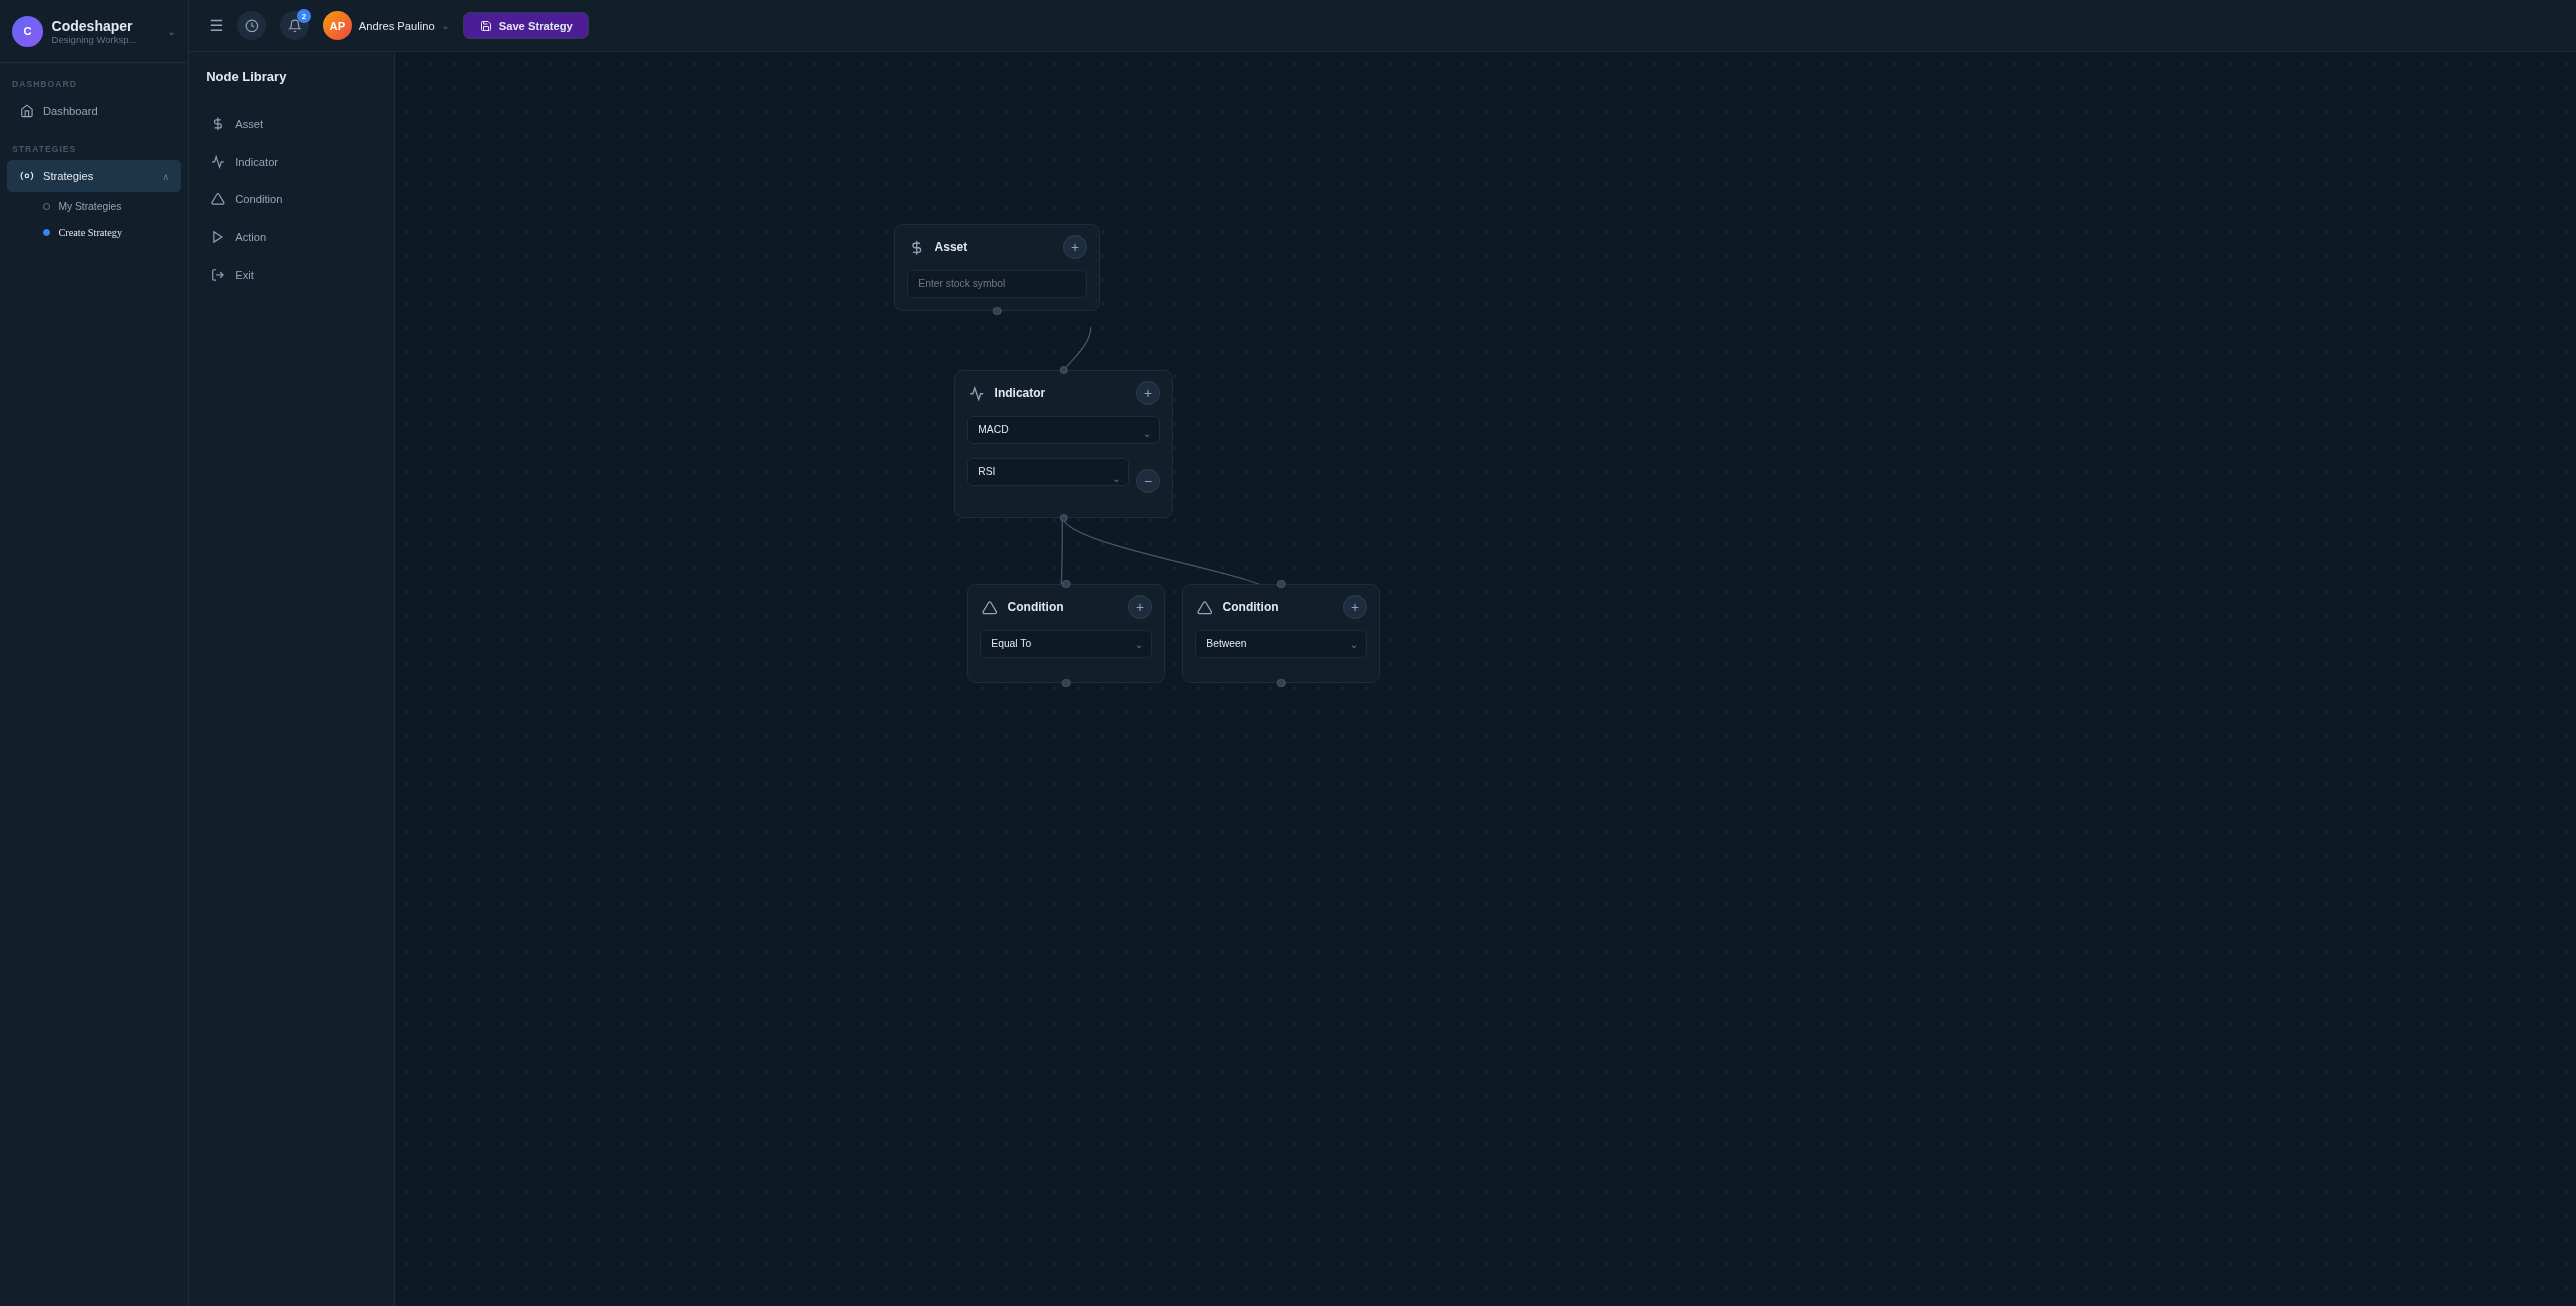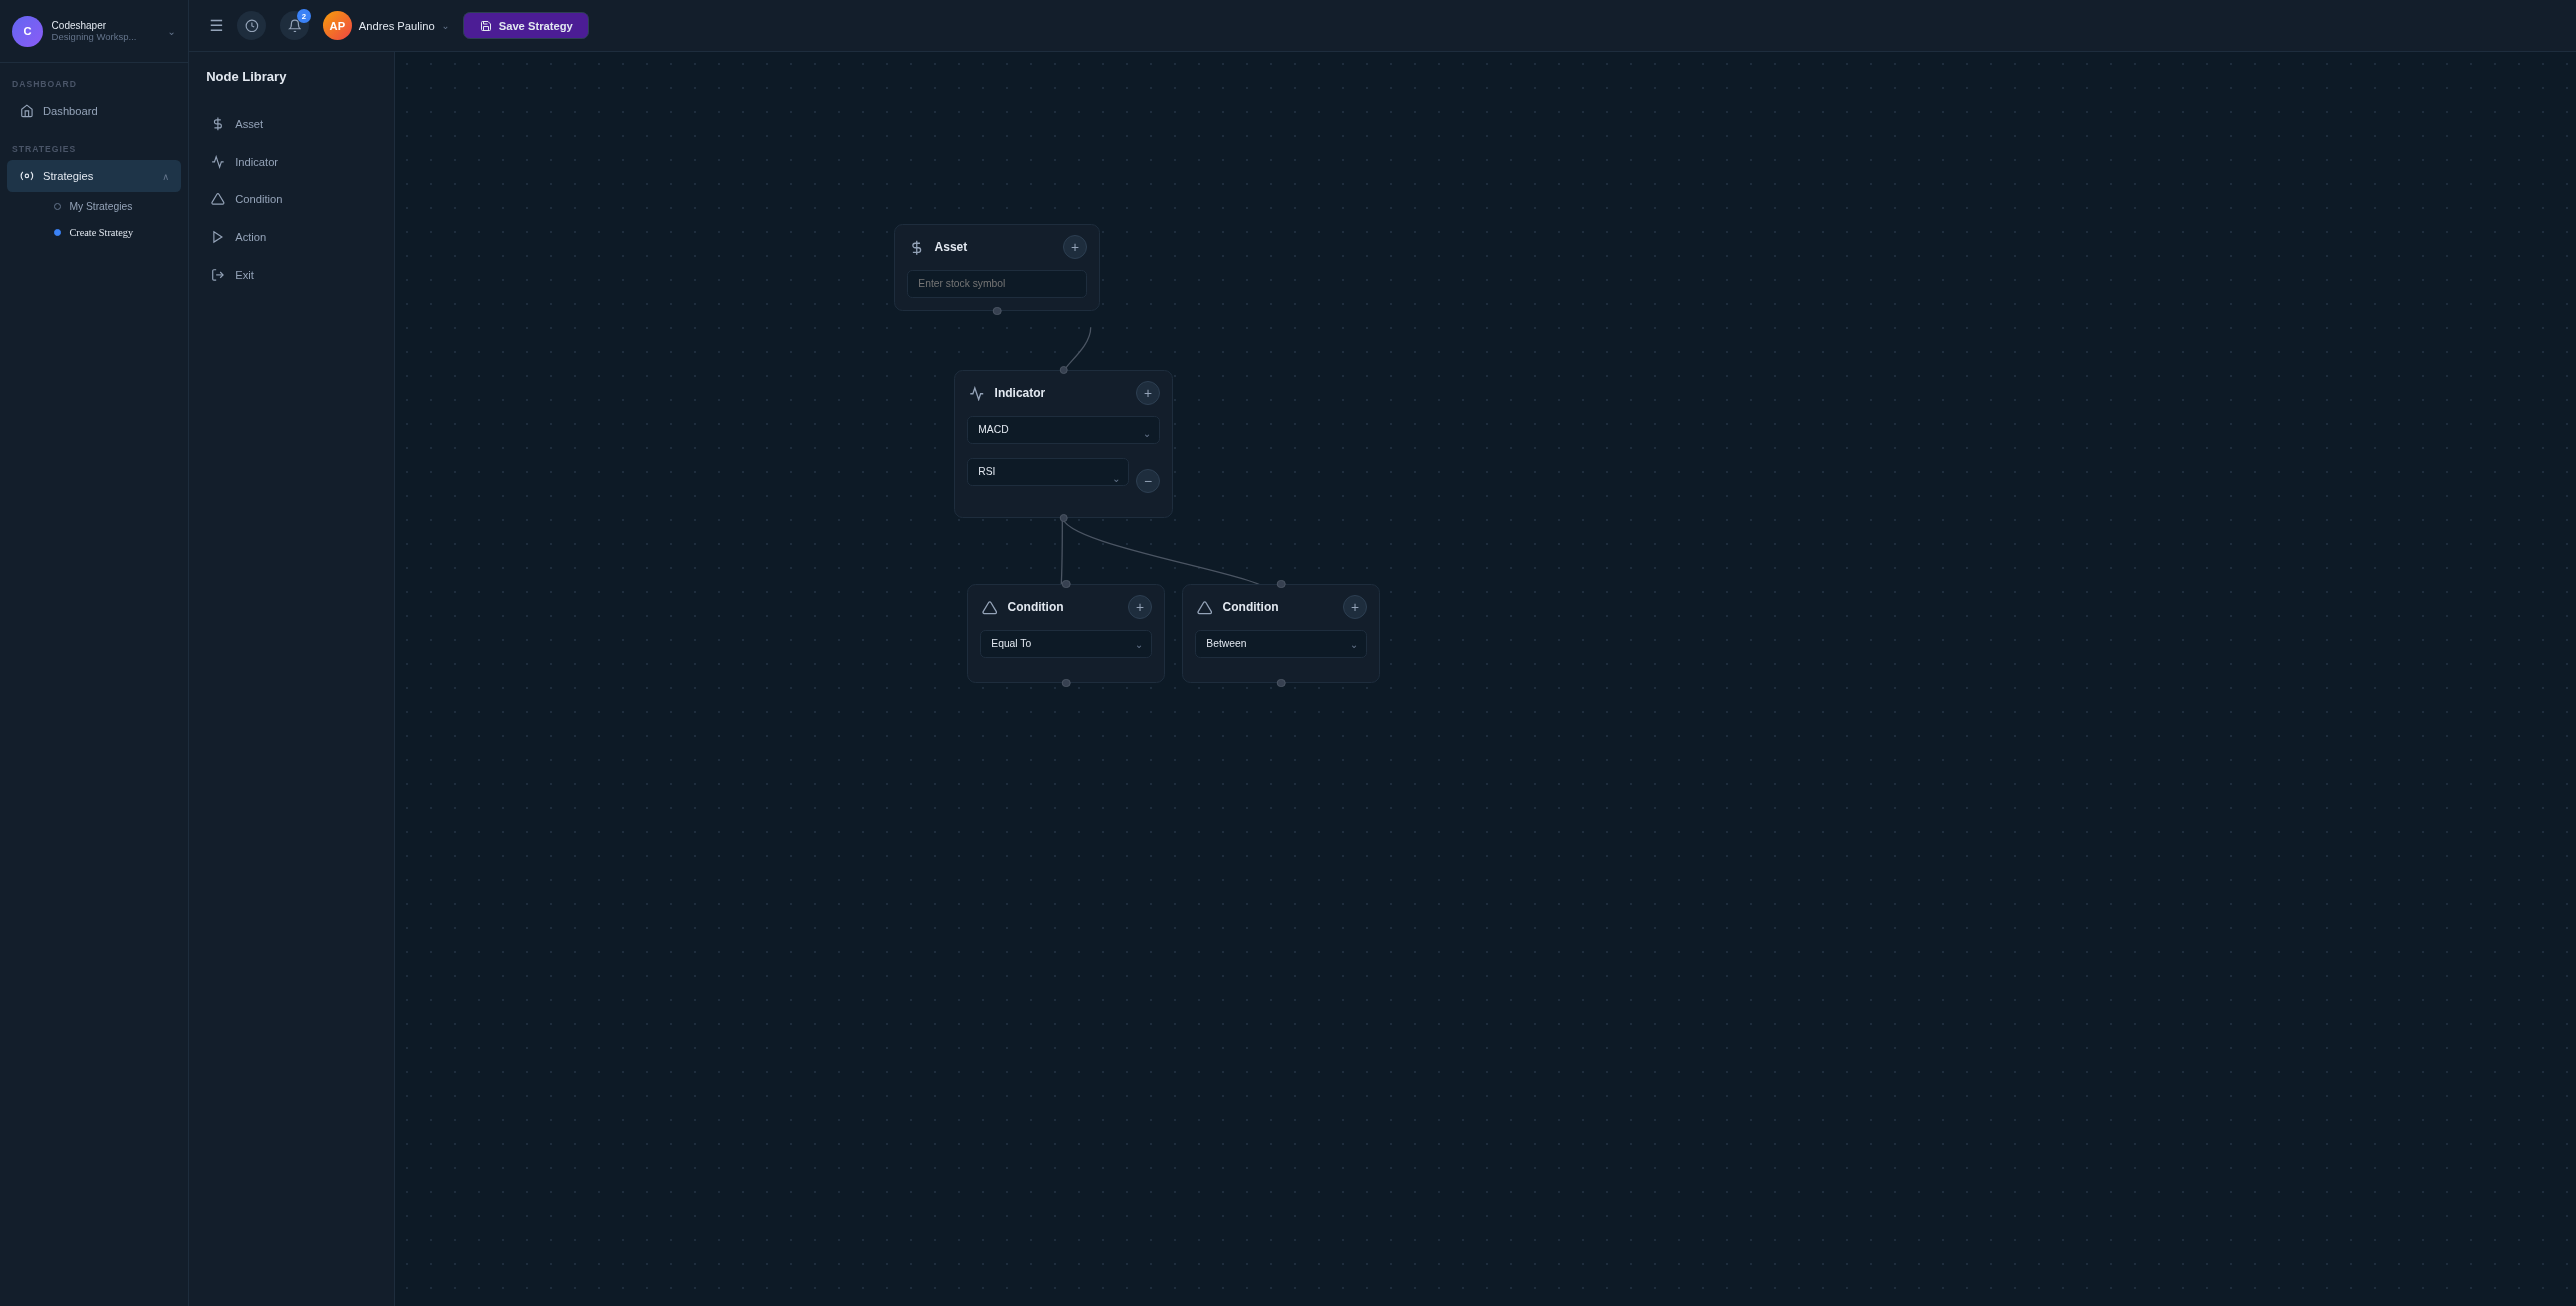--- a/index.html
+++ b/index.html
@@ -38,22 +38,22 @@
       justify-content: center;
       font-size: 11.2px;
       font-weight: bold;
       color: white;
       flex-shrink: 0;
     }
     .profile-info {
       flex: 1;
     }
     .profile-name {
-      font-size: 10px;
-      font-weight: 400;
+      font-size: 14px;
+      font-weight: 700;
       color: #e2e8f0;
     }
     .profile-sub {
       font-size: 9.5px;
       color: #64748b;
     }
     .profile-chevron {
       color: #64748b;
       font-size: 10.3px;
     }
@@ -91,21 +91,21 @@
       justify-content: center;
       flex-shrink: 0;
     }
     .sidebar-item .chevron {
       margin-left: auto;
       font-size: 9.5px;
       color: #64748b;
     }
 
     .sub-items {
-      padding-left: 28px;
+      padding-left: 17px;
     }
     .sub-item {
       display: flex;
       align-items: center;
       gap: 8.6px;
       padding: 6.9px 12px 6.9px 19px;
       font-size: 10.3px;
       color: #94a3b8;
       cursor: pointer;
       border-radius: 5.2px;

